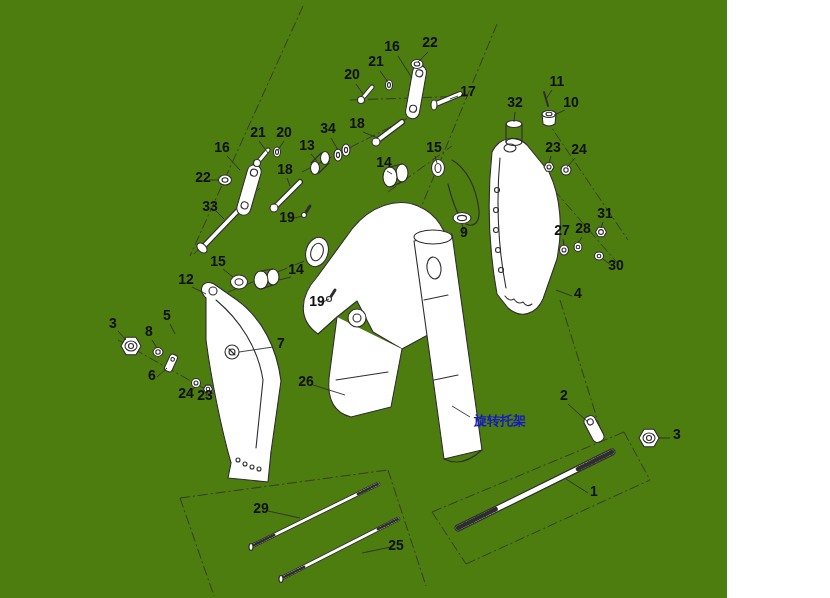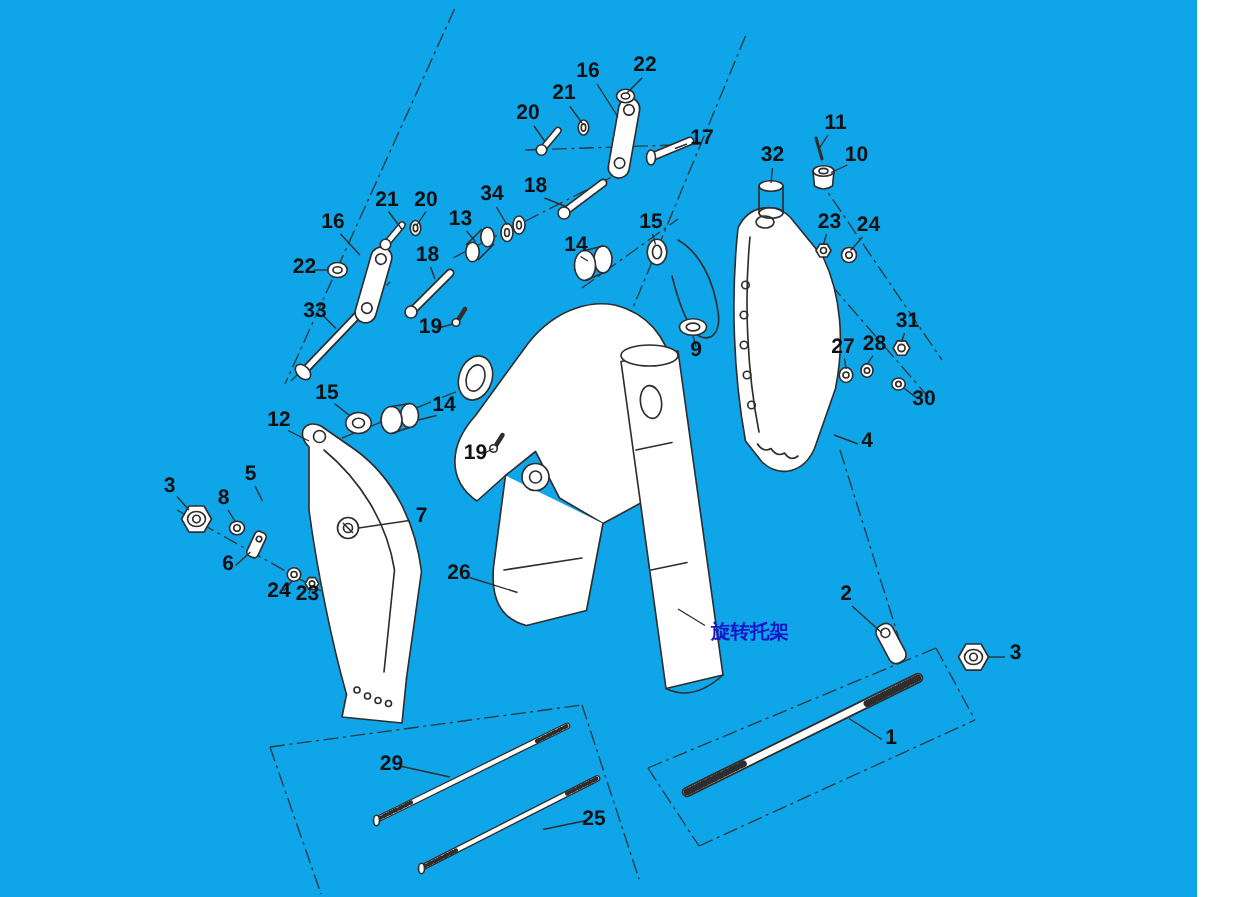--- a/index.html
+++ b/index.html
@@ -1,16 +1,16 @@
 <!DOCTYPE html>
 <html><head>
 <meta charset="utf-8">
 <style>
   html,body{margin:0;padding:0;background:#ffffff;}
-  .stage{position:relative;width:798px;height:598px;background:#0ea5e9;overflow:hidden;
+  .stage{position:relative;width:727px;height:598px;background:#4d7c0f;overflow:hidden;
          font-family:"Liberation Sans",sans-serif;}
   svg{position:absolute;left:0;top:0;}
   .lbl{font-family:"Liberation Sans",sans-serif;font-size:14px;font-weight:bold;text-anchor:middle;}
   .zh{font-size:13px;}
   .part{fill:none;stroke-linejoin:round;stroke-linecap:round;}
   .cline{stroke-dasharray:10 3 2 3;stroke-width:0.9;fill:none;opacity:.9;}
   .leader{stroke-width:0.9;fill:none;}
 </style>
 </head>
 <body>

